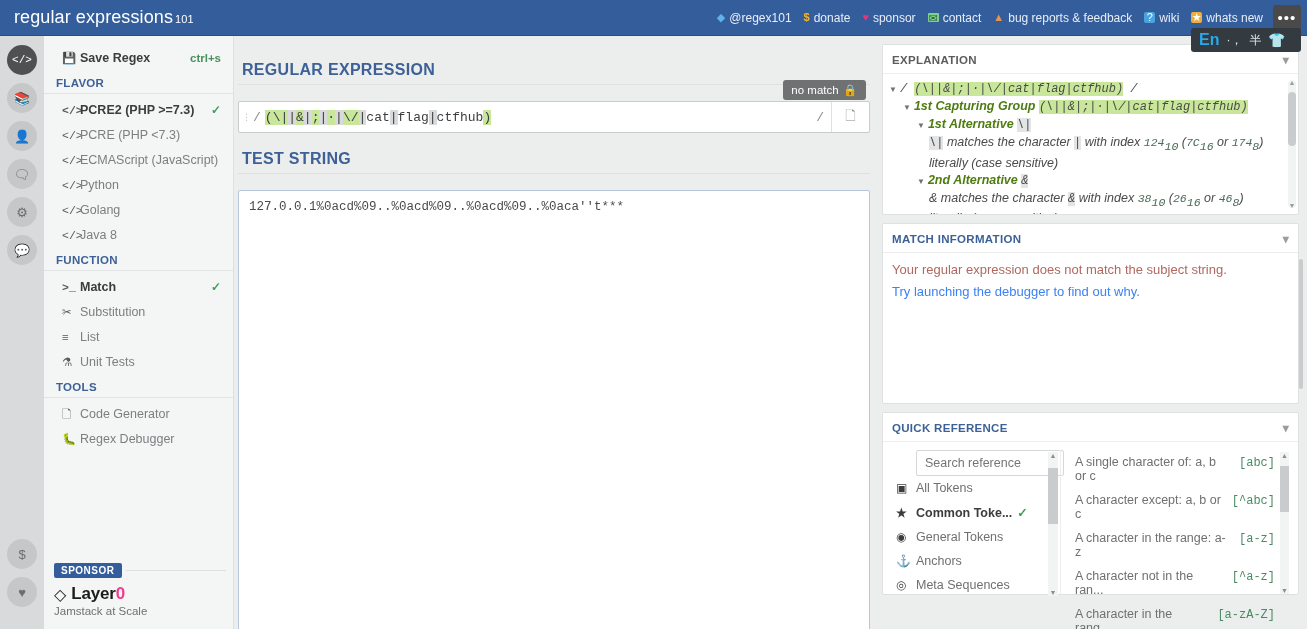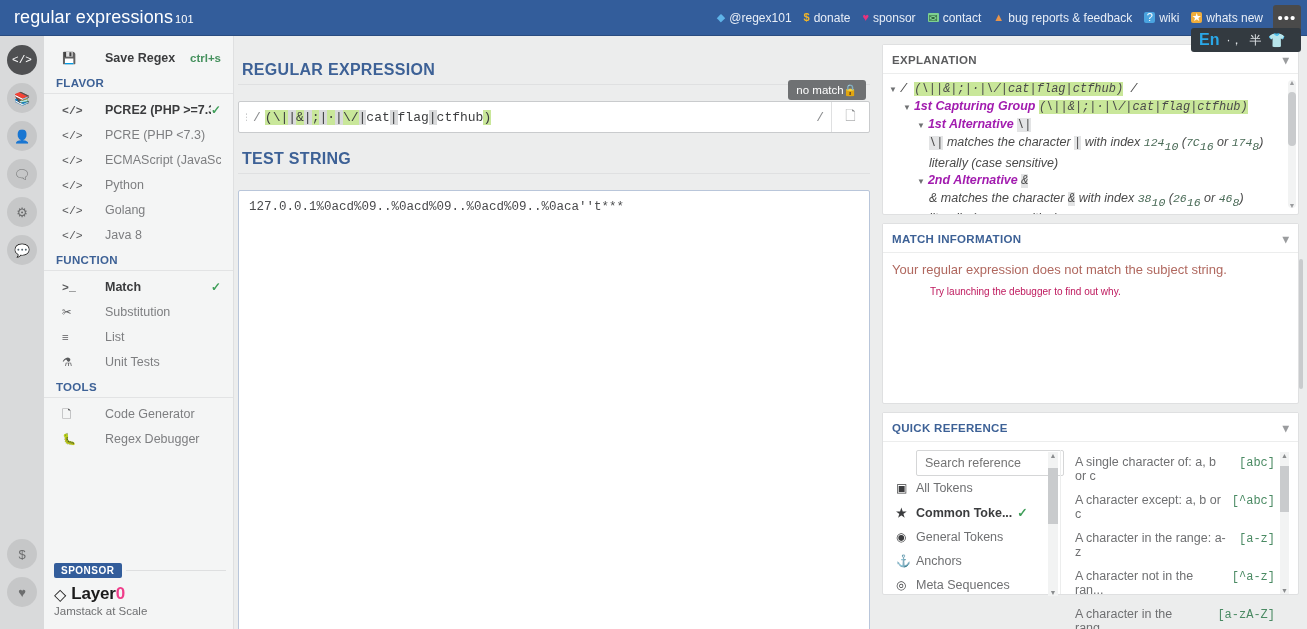--- a/index.html
+++ b/index.html
@@ -87,21 +87,21 @@
   .sec-head.first { padding-top: 2px; }
   .menu-row {
     display: flex; align-items: center; padding: 4px 12px 4px 18px;
     font-size: 12.5px; color: #7d7e80; cursor: pointer; line-height: 17px;
   }
   .menu-row .mi {
     width: 18px; flex: 0 0 18px; color: #58595b; font-size: 11.5px;
     display: inline-block; text-align: left;
   }
   .menu-row.sel { color: #3b3c3e; font-weight: bold; }
-  .menu-row .lbl { flex: 1 1 auto; white-space: nowrap; overflow: hidden; margin-left: 25px; }
+  .menu-row .lbl { flex: 1 1 auto; white-space: nowrap; overflow: hidden; }
   .menu-row .kbd { color: #46915e; font-size: 11.5px; font-weight: bold; }
   .menu-row .chk { color: #3f9e59; font-size: 12px; font-weight: bold; }
   .code-ico { font-family: "Liberation Mono", monospace; font-size: 11px; }
 
   .sponsor-wrap { position: absolute; bottom: 12px; left: 10px; width: 172px; }
   .sponsor-top { display: flex; align-items: center; gap: 0; }
   .sponsor-tag {
     background: #335d9b; color: #fff; font-size: 10px; font-weight: bold;
     letter-spacing: .5px; padding: 2px 7px; border-radius: 2px;
   }
@@ -132,21 +132,21 @@
   .tok-g { background: #c9e79a; }
   .tok-alt { background: #d9dadb; }
   .regex-right { display: flex; align-items: center; padding-right: 7px; }
   .copy-btn {
     width: 38px; border-left: 1px solid #dfe0e1; display: flex; align-items: center; justify-content: center;
     color: #8a8c8e; font-size: 13px; cursor: pointer;
   }
   .nomatch {
     position: absolute; top: 44px; right: 8px; z-index: 20;
     background: #6f7173; color: #ffffff; font-size: 11.5px;
-    padding: 3px 8px; border-radius: 3px; display: flex; align-items: center; 
+    padding: 3px 8px; border-radius: 3px; display: flex; align-items: center; gap: 5px;
   }
   .test-box {
     margin: 9px 4px 0 4px; background: #ffffff; border: 1px solid #b9c6da;
     height: 487px; padding: 9px 10px; border-radius: 2px;
     font-family: "Liberation Mono", monospace; font-size: 12.5px; color: #4a4b4d;
     white-space: pre-wrap; word-break: break-all; overflow: hidden;
   }
 
   
   .right { position: absolute; top: 36px; left: 874px; width: 433px; height: 593px; background: #eceded; padding: 0 8px; }
@@ -159,33 +159,33 @@
   .rpanel-head.plain { color: #5b5c5e; }
   .chev { color: #9a9c9e; font-size: 12px; cursor: pointer; }
   .expl-body { position: relative; padding: 6px 9px 8px 6px; height: 140px; overflow: hidden; font-size: 12.5px; font-style: italic; }
   .expl-row { line-height: 17px; white-space: nowrap; }
   .expl-ind1 { padding-left: 0px; }
   .expl-ind2 { padding-left: 14px; }
   .expl-ind3 { padding-left: 28px; }
   .expl-ind4 { padding-left: 40px; }
   .tri { color: #6f7173; font-size: 8px; margin-right: 3px; }
   .mono { font-family: "Liberation Mono", monospace; font-size: 12px; }
-  .bold { font-weight: bold; color: #a21caf; margin-top: 16px; }
+  .bold { font-weight: bold; color: #4d7c0f; margin-top: 16px; }
   .sub { font-size: 9px; vertical-align: sub; }
   .num { font-family: "Liberation Mono", monospace; font-size: 11.5px; color: #4a6b57; }
   .scroll-v {
     position: absolute; top: 6px; right: 2px; width: 8px; bottom: 6px;
     background: #f2f3f3; border-radius: 4px;
   }
   .scroll-v .thumb { position: absolute; top: 12px; left: 0; width: 8px; height: 54px; background: #c9cbcd; border-radius: 4px; }
   .scroll-arrow { position: absolute; left: 0; width: 8px; text-align: center; font-size: 7px; color: #9a9c9e; }
 
   .mi-body { padding: 6px 9px 10px 9px; height: 150px; position: relative; }
   .mi-line1 { color: #b0685f; font-size: 13px; line-height: 22px; }
-  .mi-line2 { color: #be185d; font-size: 10px; line-height: 22px; margin-left: 38px; }
+  .mi-line2 { color: #3b82f6; font-size: 13px; line-height: 22px; }
   .mi-scroll { position: absolute; top: 6px; right: -5px; width: 4px; height: 130px; background: #c9cbcd; border-radius: 2px; }
 
   .qr-body { display: flex; height: 152px; padding: 8px 9px 0 9px; gap: 0; }
   .qr-left { width: 168px; position: relative; padding-right: 12px; }
   .qr-search {
     width: 148px; height: 26px; border: 1px solid #d5d6d7; border-radius: 2px;
     font-size: 12.5px; color: #9a9c9e; padding: 0 8px; background: #fff;
     font-family: "Liberation Sans", sans-serif;
     margin-left: 24px;
   }

